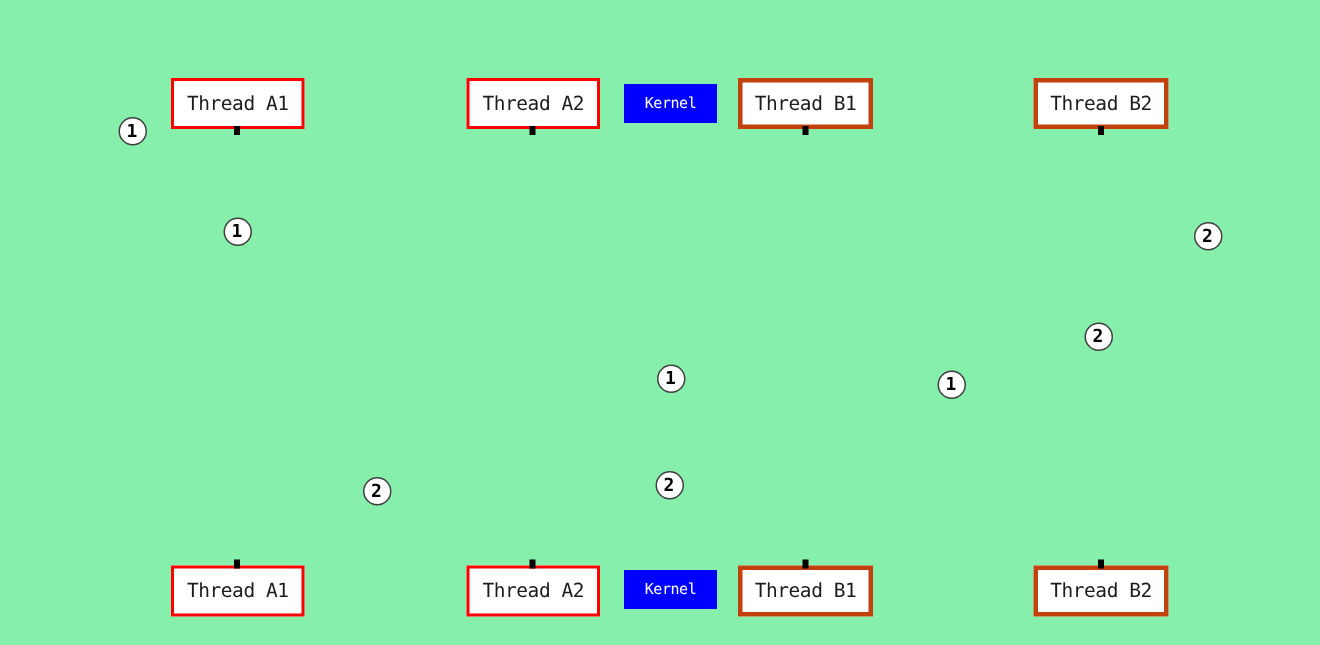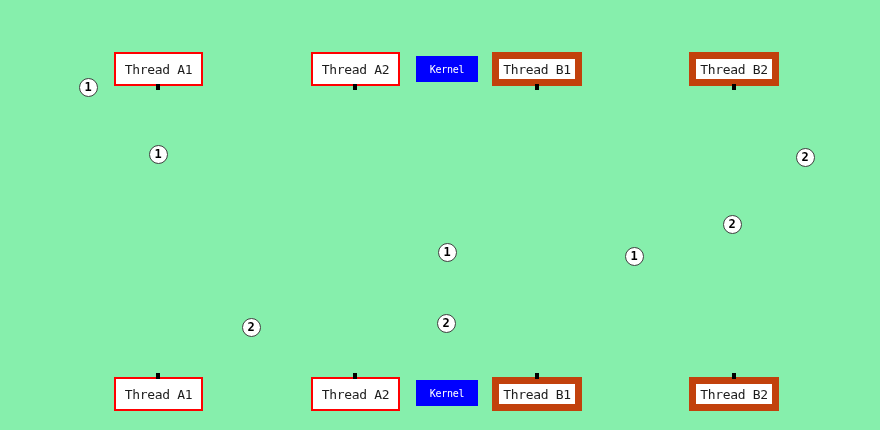--- a/index.html
+++ b/index.html
@@ -25,21 +25,21 @@
     background: #ffffff;
     display: flex;
     align-items: center;
     justify-content: center;
     font-size: 13px;
     letter-spacing: -0.3px;
     color: #1c1c1c;
     white-space: nowrap;
   }
   .participant.red-outline  { border: 2px solid #ff0000; }
-  .participant.blue-outline { border: 7px solid #c2410c; }
+  .participant.blue-outline { border: 3px solid #c2410c; }
   .participant.blue-solid   {
     background: #0000ff;
     color: #ffffff;
     border: none;
     font-size: 10px;
   }
   .lifeline-tick {
     position: absolute;
     width: 4px;
     height: 6px;

